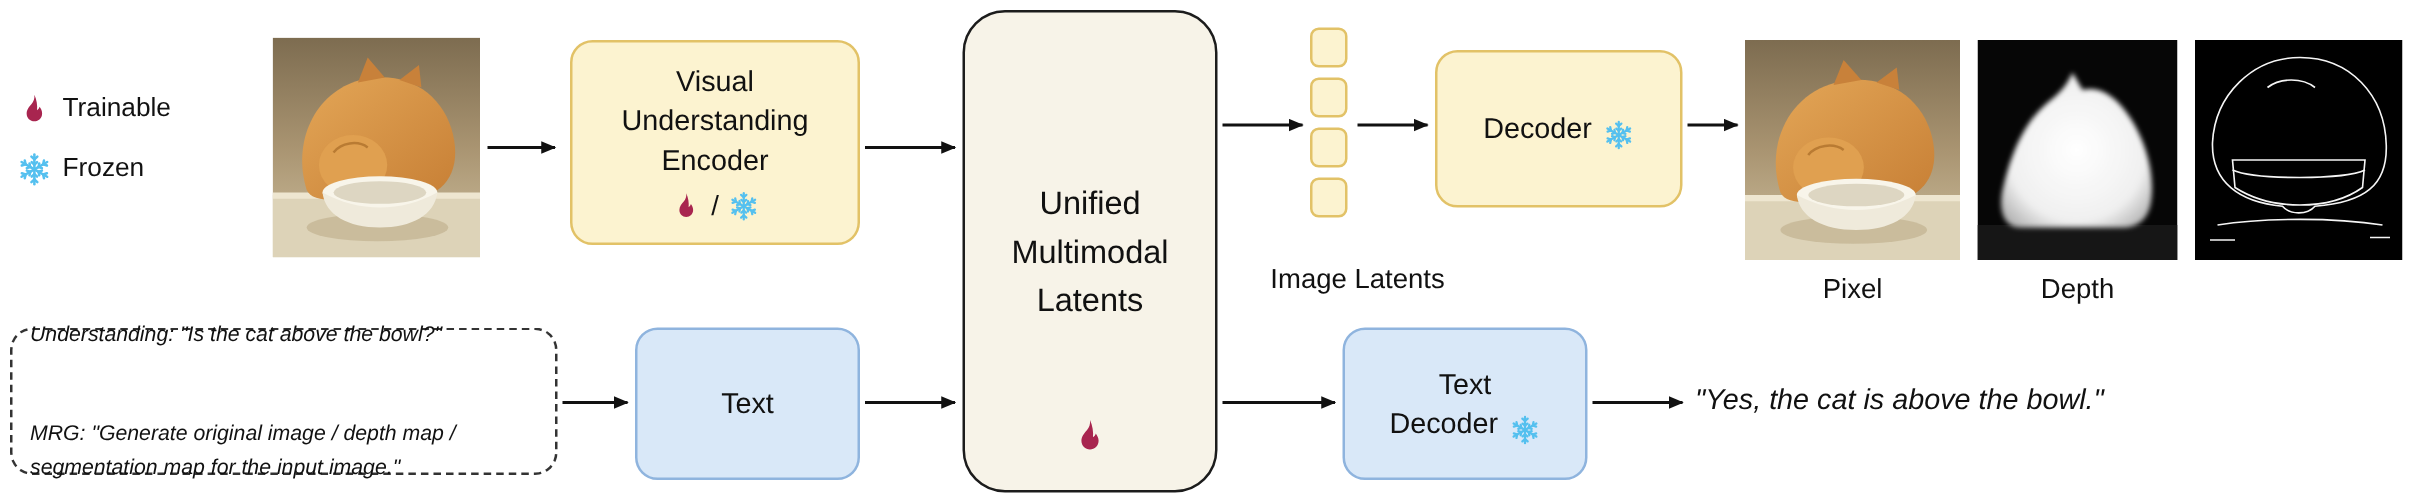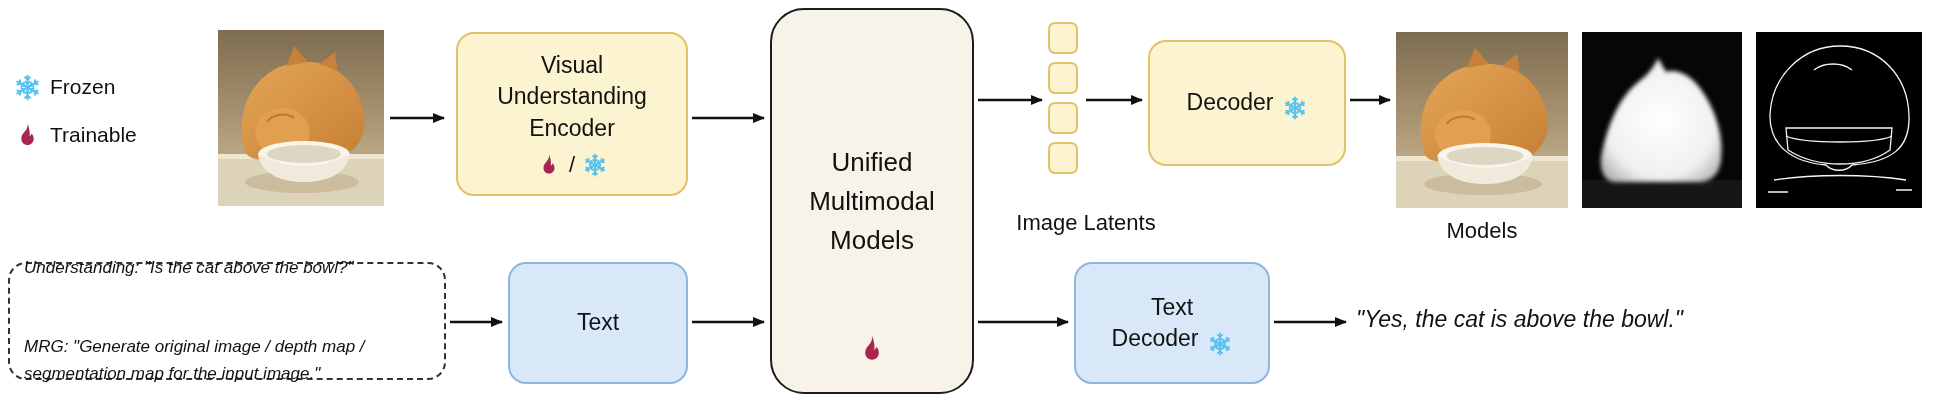--- a/index.html
+++ b/index.html
@@ -130,30 +130,30 @@
         <path d="M30 104 C 48 112 120 112 136 104"></path>
         <path d="M58 38 C 68 30 86 30 96 38"></path>
         <path d="M18 148 C 56 142 112 142 150 148"></path>
         <path d="M12 160 L 32 160 M 140 158 L 156 158"></path>
       </g>
     </symbol>
   </svg>
 
   <div class="legend">
     <div class="legend-row">
+      <svg class="icon icon-flame lg">
+          <use href="#icon-flame"></use>
+        </svg>
+      <span>Trainable</span>
+    </div>
+    <div class="legend-row">
       <svg class="icon icon-frozen lg">
           <use href="#icon-snowflake"></use>
         </svg>
       <span>Frozen</span>
-    </div>
-    <div class="legend-row">
-      <svg class="icon icon-flame lg">
-          <use href="#icon-flame"></use>
-        </svg>
-      <span>Trainable</span>
     </div>
   </div>
 
   <svg class="photo" style="left:218px;top:30px;width:166px;height:176px" viewBox="0 0 170 176" preserveAspectRatio="none">
       <use href="#cat-photo" width="170" height="176"></use>
     </svg>
 
   <div class="prompt-box">
     <div class="prompt-text">
       <div><span>Understanding: "Is the cat above the bowl?"</span></div>
@@ -174,21 +174,21 @@
     </div>
   </div>
 
   <div class="box blue" style="left:508px;top:262px;width:180px;height:122px">
     <div class="box-label">
       <div>Text</div>
     </div>
   </div>
 
   <div class="box unified" style="left:770px;top:8px;width:204px;height:386px">
-    <div class="unified-label">Unified Multimodal Models</div>
+    <div class="unified-label">Unified Multimodal Latents</div>
     <svg class="icon icon-flame xl unified-flame">
         <use href="#icon-flame"></use>
       </svg>
   </div>
 
   <div class="latents">
     <div class="latent"></div>
     <div class="latent"></div>
     <div class="latent"></div>
     <div class="latent"></div>
@@ -221,21 +221,22 @@
   <svg class="photo" style="left:1396px;top:32px;width:172px;height:176px" viewBox="0 0 170 176" preserveAspectRatio="none">
       <use href="#cat-photo" width="170" height="176"></use>
     </svg>
   <svg class="photo" style="left:1582px;top:32px;width:160px;height:176px" viewBox="0 0 160 176" preserveAspectRatio="none">
       <use href="#depth-map" width="160" height="176"></use>
     </svg>
   <svg class="photo" style="left:1756px;top:32px;width:166px;height:176px" viewBox="0 0 166 176" preserveAspectRatio="none">
       <use href="#seg-map" width="166" height="176"></use>
     </svg>
 
-  <div class="caption" style="left:1396px;top:218px;width:172px">Models</div>
+  <div class="caption" style="left:1396px;top:218px;width:172px">Pixel</div>
+  <div class="caption" style="left:1582px;top:218px;width:160px">Depth</div>
 
   <div class="output-text" style="left:1356px;top:306px">"Yes, the cat is above the bowl."</div>
 
   <svg class="arrows" width="1934" height="402" viewBox="0 0 1934 402">
     <defs>
       <marker id="ah" markerWidth="13" markerHeight="12" refX="11" refY="5" orient="auto" markerUnits="userSpaceOnUse">
         <path d="M0,0 L12,5 L0,10 Z" fill="#111"></path>
       </marker>
     </defs>
     <g stroke="#111" stroke-width="2.4">

